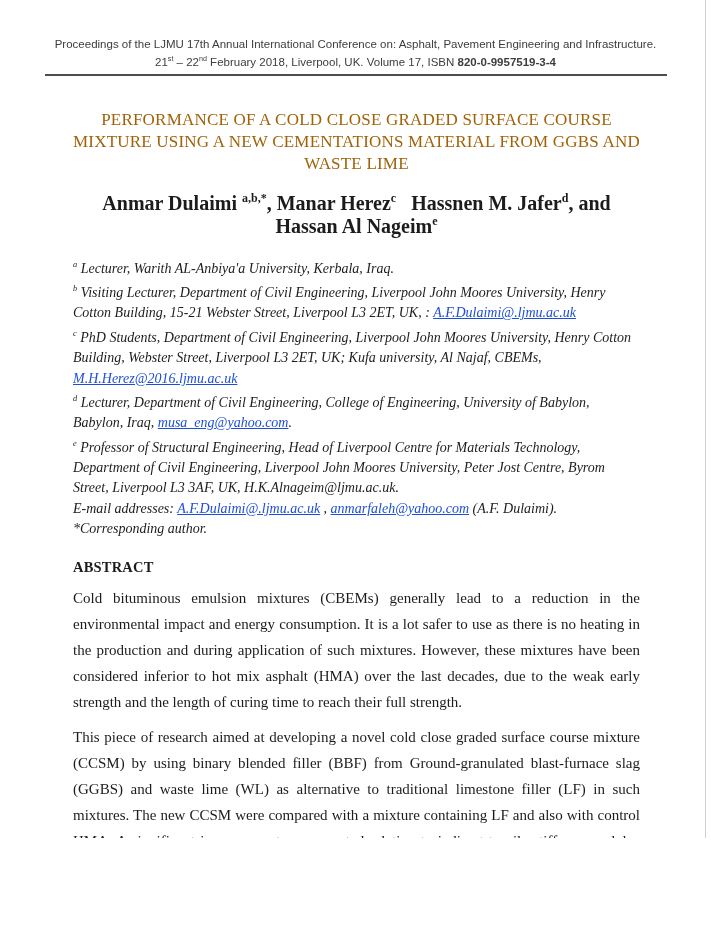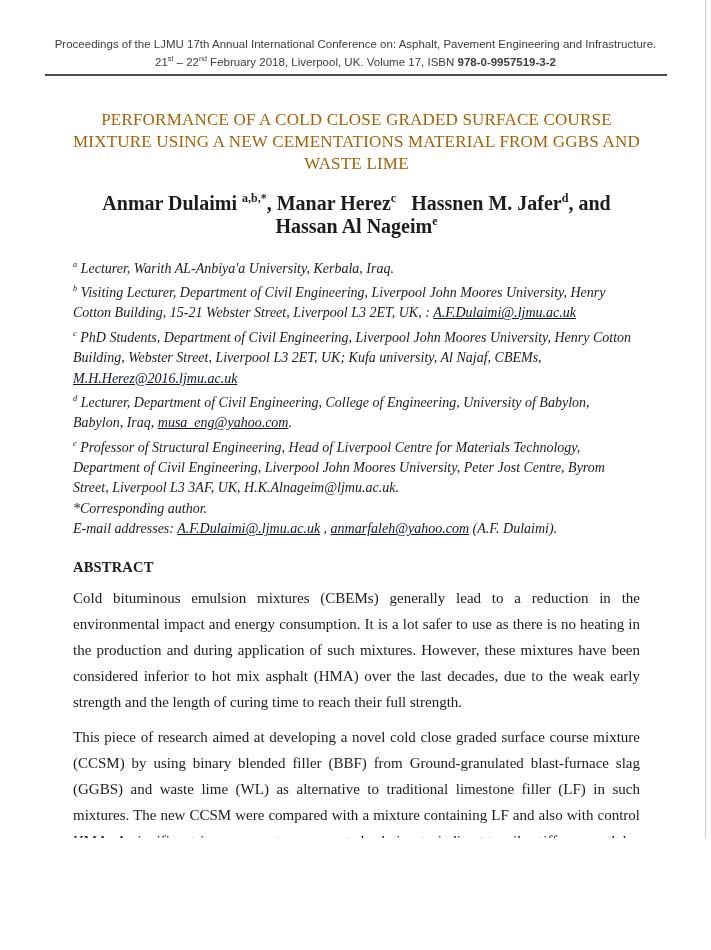--- a/index.html
+++ b/index.html
@@ -53,21 +53,21 @@
   .authors sup { font-size: 0.6em; }
   .affils { margin-top: 19px; }
   .affil {
     margin: 0;
     font-style: italic;
     font-size: 14px;
     line-height: 20.5px;
   }
   .affil sup { font-size: 0.6em; }
   a.link {
-    color: #0f172a;
+    color: #1d4ed8;
     text-decoration: underline;
     cursor: pointer;
   }
   .abstract-h {
     margin: 19px 0 0 0;
     font-size: 14.5px;
     font-weight: bold;
     letter-spacing: 0.2px;
   }
   .paras .para {
@@ -78,38 +78,38 @@
   }
 </style>
 </head>
 <body>
 
 <div class="page">
   <div class="right-edge"></div>
 
   <header class="hdr">
     <div>Proceedings of the LJMU 17th Annual International Conference on: Asphalt, Pavement Engineering and Infrastructure.</div>
-    <div><span>21</span><sup>st</sup><span> – 22</span><sup>nd</sup><span> February 2018, Liverpool, UK. Volume 17, ISBN </span><b>978-0-9957519-3-2</b></div>
+    <div><span>21</span><sup>st</sup><span> – 22</span><sup>nd</sup><span> February 2018, Liverpool, UK. Volume 17, ISBN </span><b>820-0-9957519-3-4</b></div>
   </header>
 
   <div class="rule"></div>
 
   <div class="content">
     <h1 class="title">PERFORMANCE OF A COLD CLOSE GRADED SURFACE COURSE MIXTURE USING A NEW CEMENTATIONS MATERIAL FROM GGBS AND WASTE LIME</h1>
 
     <p class="authors"><span>Anmar Dulaimi </span><sup>a,b,*</sup><span>, Manar Herez</span><sup>c</sup><span>&nbsp;&nbsp;&nbsp;Hassnen M. Jafer</span><sup>d</sup><span>, and Hassan Al Nageim</span><sup>e</sup></p>
 
     <div class="affils">
         <p class="affil"><sup>a</sup><span> Lecturer, Warith AL-Anbiya'a University, Kerbala, Iraq.</span></p>
         <p class="affil"><sup>b</sup><span> Visiting Lecturer, Department of Civil Engineering, Liverpool John Moores University, Henry Cotton Building, 15-21 Webster Street, Liverpool L3 2ET, UK, : </span><a class="link">A.F.Dulaimi@.ljmu.ac.uk</a></p>
         <p class="affil"><sup>c</sup><span> PhD Students, Department of Civil Engineering, Liverpool John Moores University, Henry Cotton Building, Webster Street, Liverpool L3 2ET, UK; Kufa university, Al Najaf, CBEMs, </span><a class="link">M.H.Herez@2016.ljmu.ac.uk</a></p>
         <p class="affil"><sup>d</sup><span> Lecturer, Department of Civil Engineering, College of Engineering, University of Babylon, Babylon, Iraq, </span><a class="link">musa_eng@yahoo.com</a><span>.</span></p>
         <p class="affil"><sup>e</sup><span> Professor of Structural Engineering, Head of Liverpool Centre for Materials Technology, Department of Civil Engineering, Liverpool John Moores University, Peter Jost Centre, Byrom Street, Liverpool L3 3AF, UK, H.K.Alnageim@ljmu.ac.uk.</span></p>
+        <p class="affil"><span>E-mail addresses: </span><a class="link">A.F.Dulaimi@.ljmu.ac.uk</a><span> , </span><a class="link">anmarfaleh@yahoo.com</a><span> (A.F. Dulaimi).</span></p>
         <p class="affil"><span>*Corresponding author.</span></p>
-        <p class="affil"><span>E-mail addresses: </span><a class="link">A.F.Dulaimi@.ljmu.ac.uk</a><span> , </span><a class="link">anmarfaleh@yahoo.com</a><span> (A.F. Dulaimi).</span></p>
       </div>
 
     <h2 class="abstract-h">ABSTRACT</h2>
 
     <div class="paras">
         <p class="para">Cold bituminous emulsion mixtures (CBEMs) generally lead to a reduction in the environmental impact and energy consumption. It is a lot safer to use as there is no heating in the production and during application of such mixtures. However, these mixtures have been considered inferior to hot mix asphalt (HMA) over the last decades, due to the weak early strength and the length of curing time to reach their full strength.</p>
         <p class="para">This piece of research aimed at developing a novel cold close graded surface course mixture (CCSM) by using binary blended filler (BBF) from Ground-granulated blast-furnace slag (GGBS) and waste lime (WL) as alternative to traditional limestone filler (LF) in such mixtures. The new CCSM were compared with a mixture containing LF and also with control HMA. A significant improvement was reported relating to indirect tensile stiffness modulus when WL was used as an activator to the GGBS. Early strength in terms of ITSM has been improved due to the activation of GGBS by the WL. Scanning electron microscopy (SEM) analysis revealed that the addition of WL to the GGBS lead to considerable changes in the microstructure components over the curing period, which confirm the generation of cementitious products as proved by the generation of C-S-H and ettringite. The requirement of undergoing uninterrupted curing in the case of conventional CBEM was anticipated to be eliminated through using the new developed CCSM.</p>
       </div>
 
   </div>

